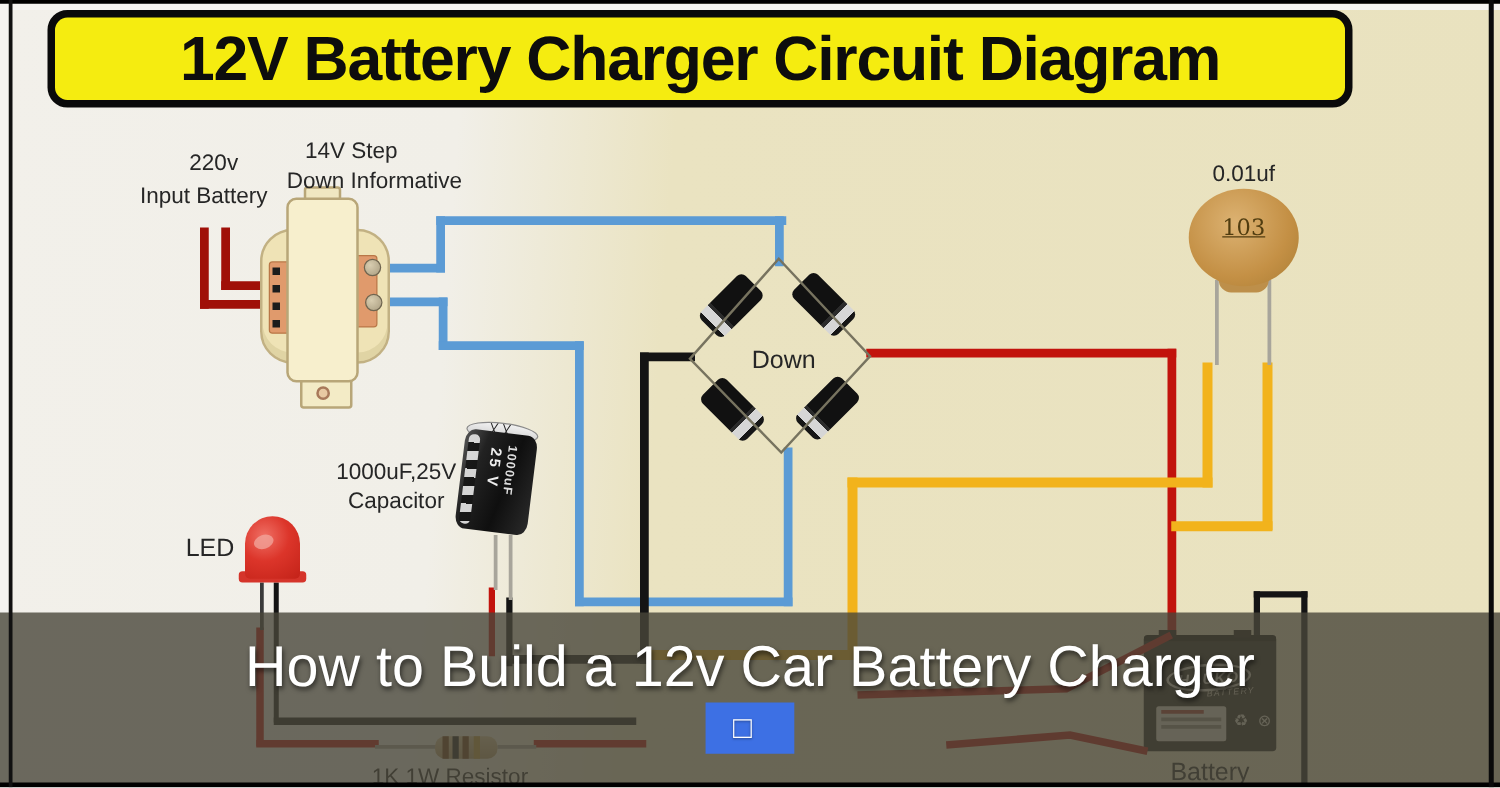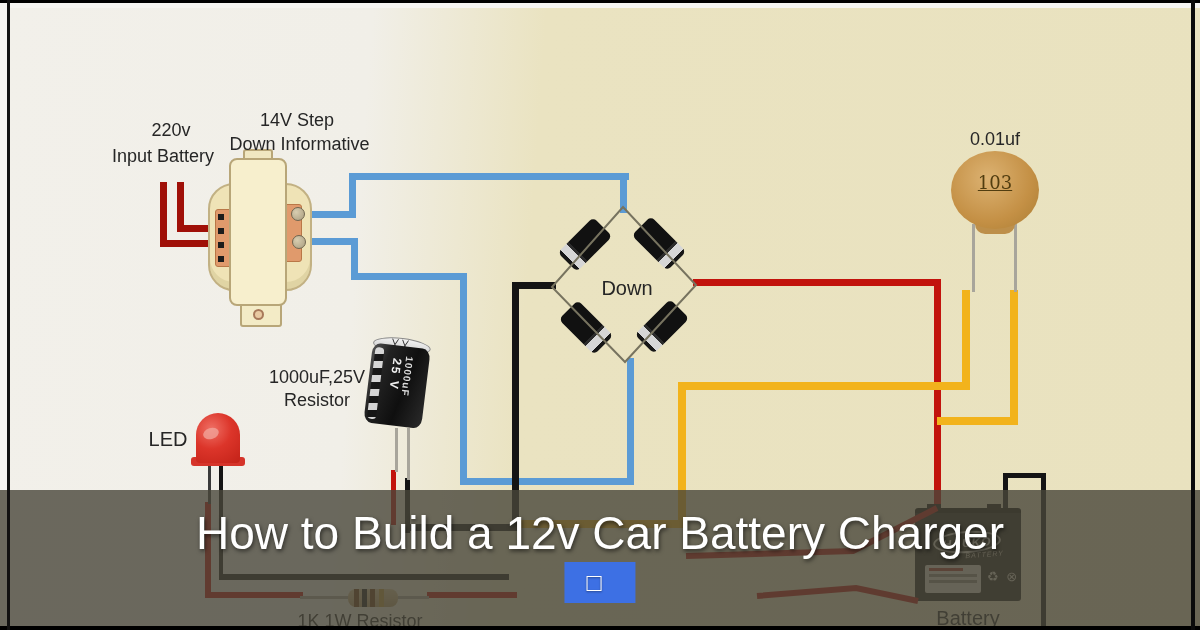--- a/index.html
+++ b/index.html
@@ -228,30 +228,33 @@
     <div class="bat-label">
       <div class="bat-line red"></div>
       <div class="bat-line"></div>
       <div class="bat-line"></div>
     </div>
     <div class="bat-icons">♻ ⊗</div>
   </div>
 
   <div class="lbl" style="left:116px;top:119px;width:110px;">220v</div>
   <div class="lbl" style="left:98px;top:145px;width:130px;">Input Battery</div>
-  <div class="lbl" style="left:237px;top:109px;width:120px;">14V Step</div>
+  <div class="lbl" style="left:221px;top:109px;width:120px;">14V Step</div>
   <div class="lbl" style="left:212px;top:133px;width:175px;">Down Informative</div>
   <div class="lbl" style="left:905px;top:128px;width:180px;">0.01uf</div>
   <div class="lbl big" style="left:592px;top:276px;width:70px;">Down</div>
   <div class="lbl" style="left:262px;top:366px;width:110px;">1000uF,25V</div>
-  <div class="lbl" style="left:262px;top:389px;width:110px;">Resistor</div>
+  <div class="lbl" style="left:262px;top:389px;width:110px;">Capacitor</div>
   <div class="lbl big" style="left:146px;top:427px;width:44px;">LED</div>
   <div class="lbl" style="left:285px;top:610px;width:150px;">1K 1W Resistor</div>
   <div class="lbl big" style="left:928px;top:606px;width:80px;">Battery</div>
 
+  <div class="abs banner">
+    <span class="banner-text">12V Battery Charger Circuit Diagram</span>
+  </div>
 
   <div class="abs shade"></div>
   <div class="abs howto">How to Build a 12v Car Battery Charger</div>
   <div class="abs badge">
     <span class="icon">□</span>
   </div>
 
   <div class="abs f-top"></div>
   <div class="abs f-bottom"></div>
   <div class="abs f-left"></div>

